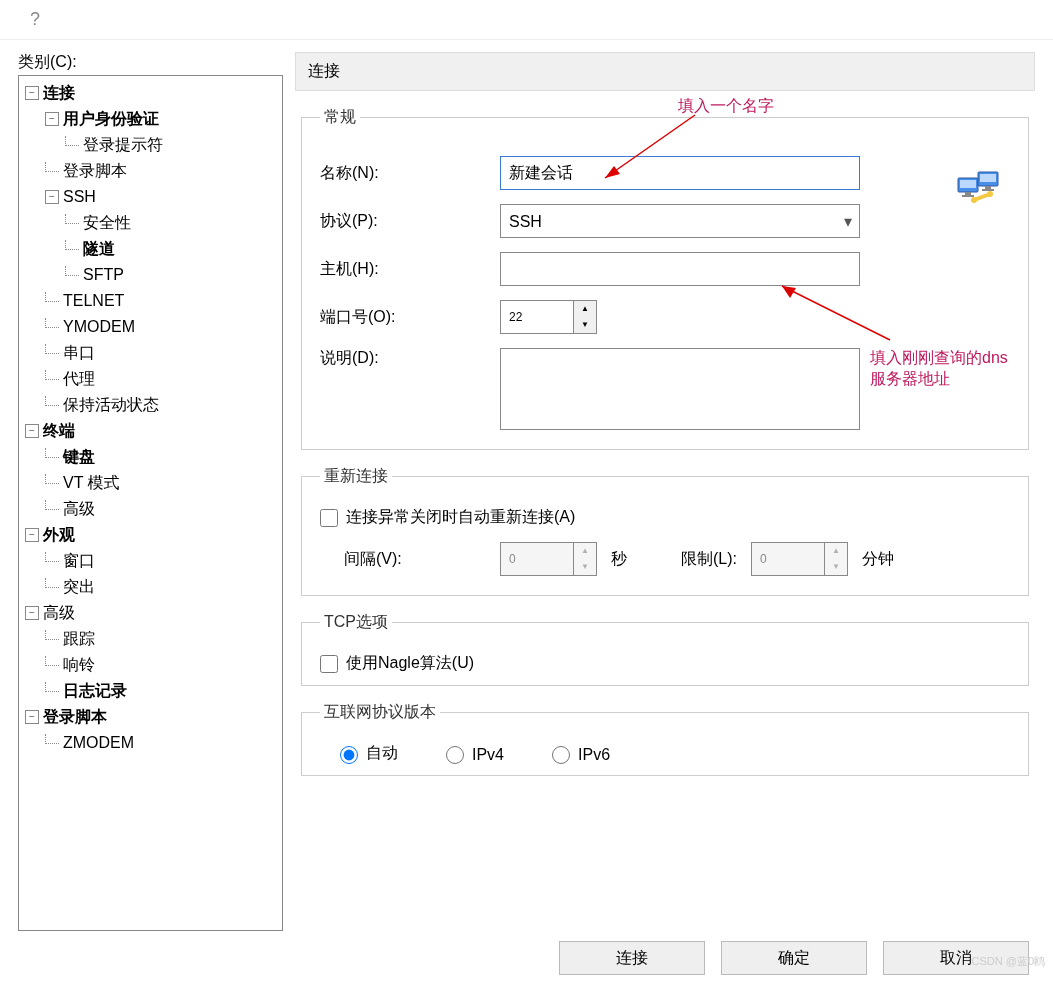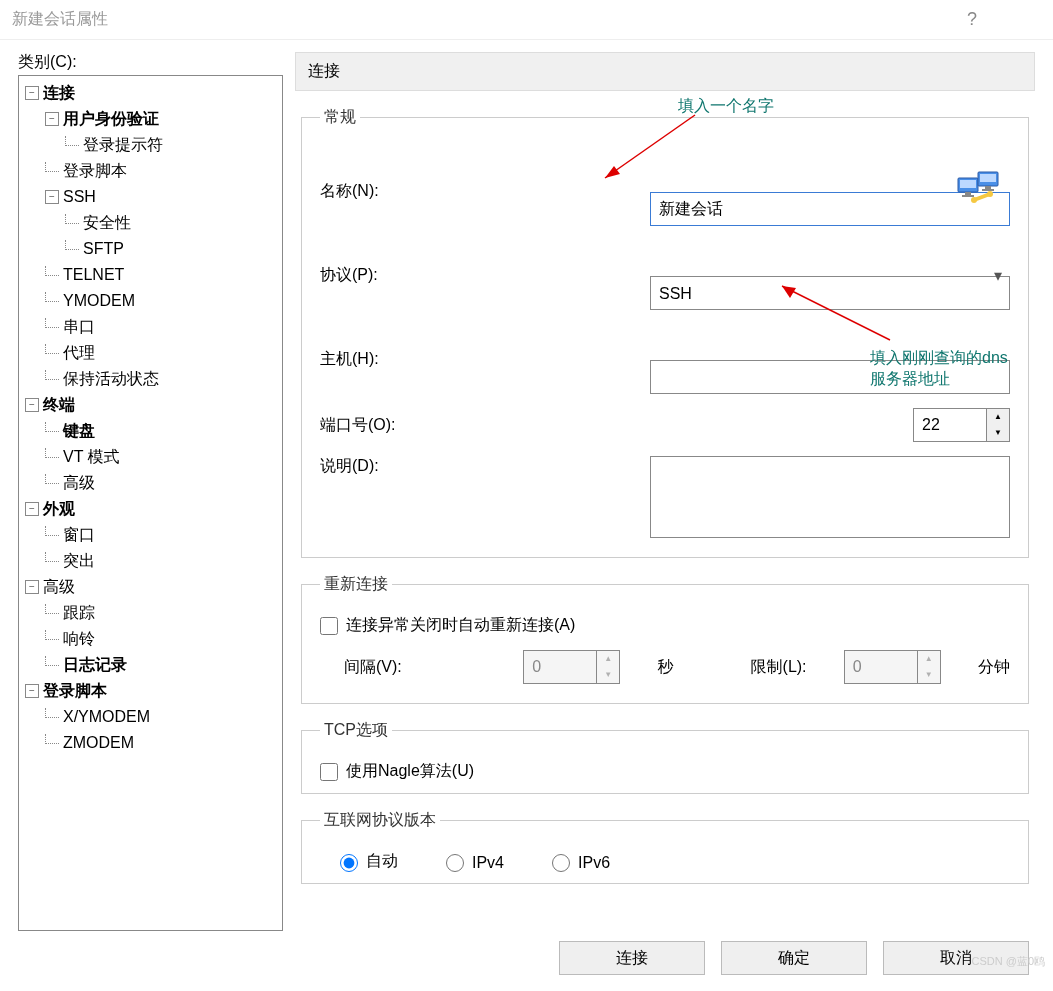--- a/index.html
+++ b/index.html
@@ -28,33 +28,33 @@
     .bold { font-weight: bold; }
     
     
     .right-col { flex: 1; display: flex; flex-direction: column; }
     .panel-header { background: #f0f0f0; border: 1px solid #ddd; padding: 8px 12px; font-size: 16px; margin-bottom: 16px; }
     
     
     fieldset.group { border: 1px solid #ccc; margin: 0 6px 16px 6px; padding: 14px 18px 5px 18px; position: relative; }
     fieldset.group legend { padding: 0 4px; font-size: 16px; color: #333; }
     
-    .form-row { display: flex; align-items: center; margin: 14px 0; font-size: 16px; justify-content: space-between; }
+    .form-row { display: flex; align-items: center; margin: 14px 0; font-size: 16px; }
     .form-row .lbl { width: 180px; }
     .form-row .lbl.indent { padding-left: 24px; }
     
     input[type=text].field, select.field { border: 1px solid #888; height: 34px; padding: 4px 8px; font-size: 16px; background: #fff; }
     input[type=text].field.focused { border: 1px solid #3a7bd5; outline: none; }
-    .w-long { width: 360px; margin-top: 36px; }
+    .w-long { width: 360px; }
     select.field { appearance: none; -webkit-appearance: none; position: relative; }
     .select-wrap { position: relative; width: 360px; }
     .select-wrap .chev { position: absolute; right: 8px; top: 50%; transform: translateY(-50%); pointer-events: none; color: #555; }
     
     .spinner { display: inline-flex; border: 1px solid #888; height: 34px; }
-    .spinner input { border: none; width: 72px; padding: 4px 8px; font-size: 16px; }
+    .spinner input { border: none; width: 72px; padding: 4px 8px; font-size: 12px; }
     .spinner input:disabled { background: #f5f5f5; color: #888; }
     .spinner .btns { display: flex; flex-direction: column; border-left: 1px solid #888; }
     .spinner .btns button { border: none; background: #f0f0f0; width: 22px; height: 50%; font-size: 8px; cursor: pointer; padding: 0; line-height: 1; }
     .spinner.disabled { background: #f5f5f5; }
     .spinner.disabled .btns button { background: #f5f5f5; cursor: default; }
     
     textarea.field { border: 1px solid #888; width: 360px; height: 82px; padding: 6px; font-size: 16px; resize: none; }
     
     .checkbox-row { display: flex; align-items: center; gap: 8px; font-size: 16px; margin: 6px 0; }
     .checkbox-row input[type=checkbox] { width: 18px; height: 18px; }
@@ -64,30 +64,29 @@
     .radio-row input[type=radio] { width: 18px; height: 18px; }
     
     
     .conn-icon { position: absolute; right: 24px; top: 40px; }
     
     
     .footer { position: absolute; bottom: 16px; right: 24px; display: flex; gap: 16px; }
     .footer button { width: 146px; height: 34px; background: #efefef; border: 1px solid #bbb; font-size: 16px; cursor: pointer; }
     
     
-    .anno { position: absolute; color: #0f766e; font-size: 16px; pointer-events: none; }
+    .anno { position: absolute; color: #be185d; font-size: 16px; pointer-events: none; }
     .arrow-svg { position: absolute; pointer-events: none; }
     
     .watermark { position: absolute; right: 8px; bottom: 22px; font-size: 11px; color: #ccc; }
   </style>
 </head>
 <body>
 
 <div class="titlebar">
-  <span class="title">新建会话属性</span>
   <div class="win-btn">
     <span class="help-icon">?</span>
   </div>
   <div class="win-btn">
     <span>
       <svg viewBox="0 0 12 12">
           <line x1="1" y1="1" x2="11" y2="11" stroke="#555" stroke-width="1.2"></line>
           <line x1="11" y1="1" x2="1" y2="11" stroke="#555" stroke-width="1.2"></line>
         </svg>
     </span>
@@ -119,20 +118,24 @@
           <li class="tree-item tree-l2">
             <span class="expand">−</span>
             <span>SSH</span>
           </li>
           <li class="tree-item tree-l3">
             <span class="dotted"></span>
             <span>安全性</span>
           </li>
           <li class="tree-item tree-l3">
             <span class="dotted"></span>
+            <span class="bold">隧道</span>
+          </li>
+          <li class="tree-item tree-l3">
+            <span class="dotted"></span>
             <span>SFTP</span>
           </li>
           <li class="tree-item tree-l2">
             <span class="dotted"></span>
             <span>TELNET</span>
           </li>
           <li class="tree-item tree-l2">
             <span class="dotted"></span>
             <span>YMODEM</span>
           </li>
@@ -188,24 +191,20 @@
             <span class="dotted"></span>
             <span>响铃</span>
           </li>
           <li class="tree-item tree-l2">
             <span class="dotted"></span>
             <span class="bold">日志记录</span>
           </li>
           <li class="tree-item tree-l1">
             <span class="expand">−</span>
             <span class="bold">登录脚本</span>
-          </li>
-          <li class="tree-item tree-l2">
-            <span class="dotted"></span>
-            <span>X/YMODEM</span>
           </li>
           <li class="tree-item tree-l2">
             <span class="dotted"></span>
             <span>ZMODEM</span>
           </li>
         </ul>
       </div>
   </div>
 
   <div class="right-col">

